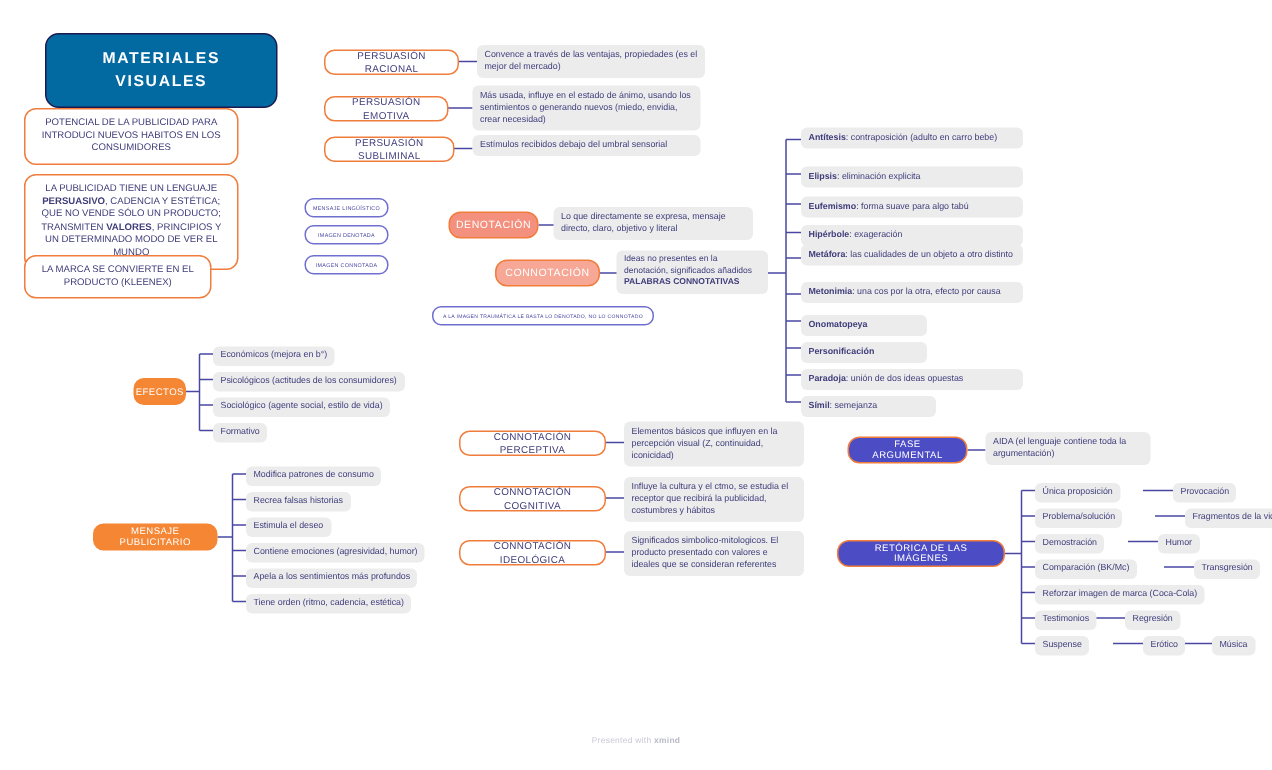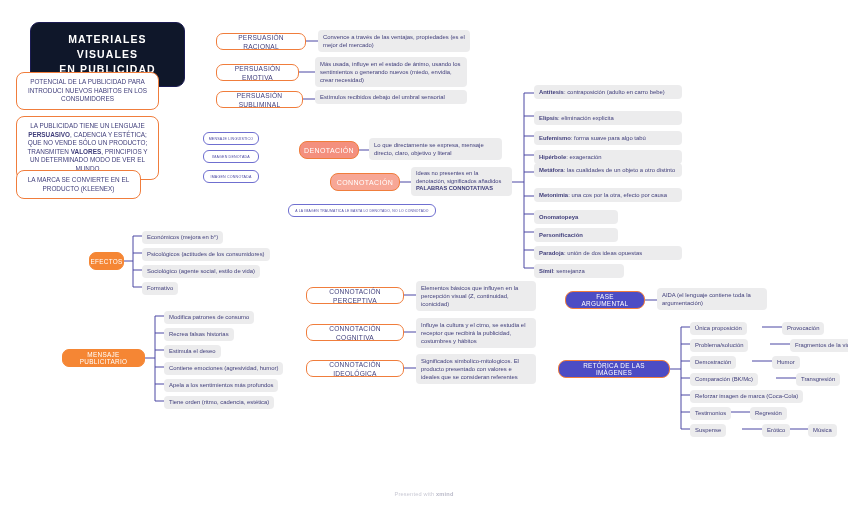--- a/index.html
+++ b/index.html
@@ -12,21 +12,21 @@
     overflow:hidden;
     position:relative;
   }
   #canvas{position:absolute;left:0;top:0;width:848px;height:513px;}
   svg.links{position:absolute;left:0;top:0;width:848px;height:513px;pointer-events:none;}
 
   .node{position:absolute;box-sizing:border-box;}
 
   
   .root{
-    background:#0f172a;
+    background:#0369a1;
     color:#ffffff;
     border-radius:9px;
     border:1px solid #1b1b52;
     text-align:center;
     font-size:10.5px;
     font-weight:bold;
     letter-spacing:1.1px;
     line-height:15px;
     padding:9px 8px;
   }
@@ -206,21 +206,20 @@
       <path d="M752,361 L772,361"></path>
       <path d="M776,378 L796,378"></path>
       <path d="M742,429 L762,429"></path>
       <path d="M730,412 L750,412"></path>
       <path d="M790,429 L808,429"></path>
     </g>
   </svg>
 
   <div class="node root" style="left:30px;top:22px;width:155px;">
     <div>MATERIALES VISUALES</div>
-    <div>EN PUBLICIDAD</div>
   </div>
 
   <div class="node ob" style="left:16px;top:72px;width:143px;">POTENCIAL DE LA PUBLICIDAD PARA INTRODUCI NUEVOS HABITOS EN LOS CONSUMIDORES</div>
 
   <div class="node ob" style="left:16px;top:116px;width:143px;">
     LA PUBLICIDAD TIENE UN LENGUAJE <b>PERSUASIVO</b>, CADENCIA Y ESTÉTICA; QUE NO VENDE SÓLO UN PRODUCTO; TRANSMITEN <b>VALORES</b>, PRINCIPIOS Y UN DETERMINADO MODO DE VER EL MUNDO
   </div>
 
   <div class="node ob" style="left:16px;top:170px;width:125px;">LA MARCA SE CONVIERTE EN EL PRODUCTO (KLEENEX)</div>
 

